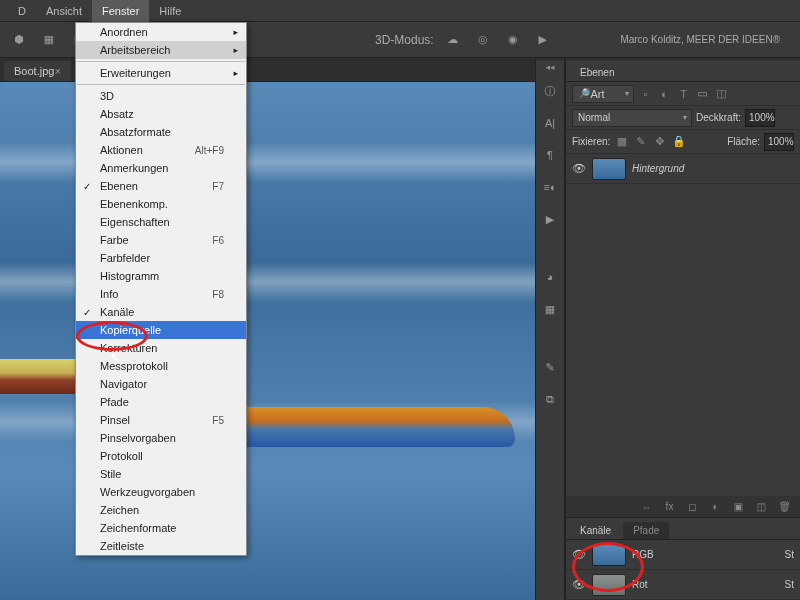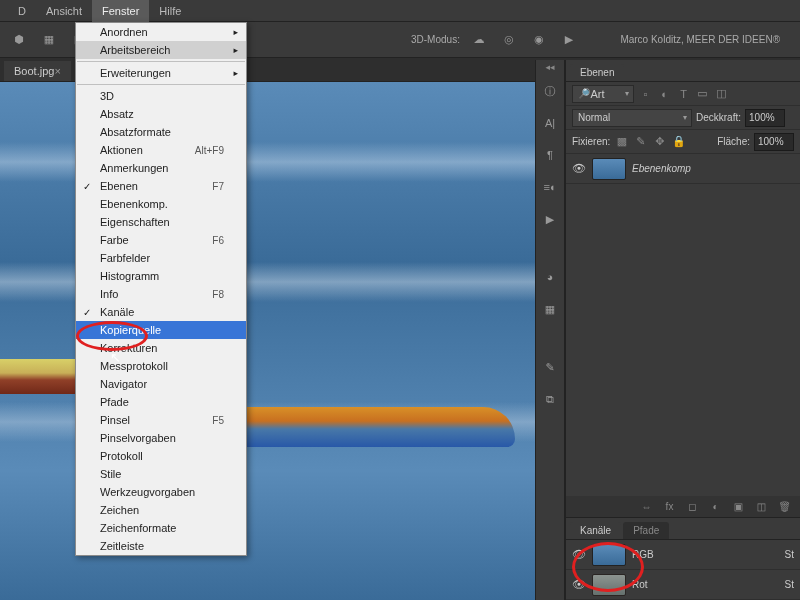--- a/index.html
+++ b/index.html
@@ -6,21 +6,21 @@
 body { background: #3a3a3a; width: 800px; height: 600px; overflow: hidden; position: relative; color: #ccc; }
 
 .menubar { height: 22px; background: #3a3a3a; display: flex; align-items: center; padding-left: 18px; border-bottom: 1px solid #222; }
 .menubar-item { padding: 20px 10px; color: #bbb; cursor: pointer; }
 .menubar-item.active { background: #5a5a5a; color: #eee; }
 
 .toolbar { height: 36px; background: #3a3a3a; display: flex; align-items: center; padding: 0 8px; gap: 8px; border-bottom: 1px solid #222; }
 .toolbar-icon { width: 22px; height: 22px; display: flex; align-items: center; justify-content: center; color: #999; }
 .tool-sep { width: 1px; height: 22px; background: #555; }
 .brand { margin-left: auto; color: #aaa; font-size: 10px; padding-right: 12px; }
-.mode-label { color: #aaa; font-size: 10px; margin-left: 36px; }
+.mode-label { color: #aaa; font-size: 12px; }
 
 .tabbar { height: 24px; background: #2e2e2e; display: flex; align-items: flex-end; padding-left: 4px; border-bottom: 1px solid #222; }
 .doc-tab { padding: 4px 10px; background: #3a3a3a; color: #ccc; font-size: 10px; display: flex; align-items: center; gap: 0; }
 .doc-tab .close { color: #999; font-size: 11px; }
 
 .canvas { position: absolute; left: 0; top: 82px; width: 535px; height: 518px; background: linear-gradient(180deg, #5a8bb8 0%, #3a6b98 35%, #4a7ba8 55%, #5a8bb8 75%, #3a6b98 100%); overflow: hidden; }
 .wave1, .wave2, .wave3 { position: absolute; width: 120%; height: 40px; left: -10%; opacity: 0.4; }
 .wave1 { top: 60px; background: linear-gradient(180deg, transparent, #d8e8f8, transparent); }
 .wave2 { top: 180px; background: linear-gradient(180deg, transparent, #e8f0f8, transparent); }
 .wave3 { top: 320px; background: linear-gradient(180deg, transparent, #c8d8e8, transparent); }
@@ -64,21 +64,21 @@
 .layer-name { font-style: italic; color: #ccc; font-size: 10px; }
 
 .layers-footer { height: 22px; background: #333; border-bottom: 1px solid #222; display: flex; align-items: center; justify-content: flex-end; gap: 8px; padding: 0 8px; }
 .layers-footer .mini-icon { font-size: 10px; }
 
 .channels-body { background: #3a3a3a; }
 .channels-body .layer-row { background: #3a3a3a; }
 .circle2 { position: absolute; left: 572px; bottom: 8px; width: 72px; height: 50px; border: 3px solid #e02020; border-radius: 50%; z-index: 50; pointer-events: none; }
 
 .spacer { flex: 1; }
-.val-box { width: 40px; height: 18px; background: #2a2a2a; border: 1px solid #1a1a1a; color: #ccc; font-size: 10px; display: flex; align-items: center; padding: 0 3px; }
+.val-box { width: 30px; height: 18px; background: #2a2a2a; border: 1px solid #1a1a1a; color: #ccc; font-size: 10px; display: flex; align-items: center; padding: 0 3px; }
 </style>
 </head>
 <body>
 
 <div class="menubar">
   <span style="color:#bbb;padding-right:10px;">D</span>
   <div class="menubar-item">Ansicht</div>
   <div class="menubar-item active">Fenster</div>
   <div class="menubar-item">Hilfe</div>
 </div>
@@ -257,21 +257,21 @@
     <div class="mini-icon">✎</div>
     <div class="mini-icon">✥</div>
     <div class="mini-icon">🔒</div>
     <div class="spacer"></div>
     <span class="label">Fläche:</span>
     <div class="val-box">100%</div>
   </div>
   <div class="layer-row">
     <span class="eye">👁</span>
     <div class="thumb"></div>
-    <span class="layer-name">Ebenenkomp</span>
+    <span class="layer-name">Hintergrund</span>
   </div>
   <div class="spacer" style="background:#3a3a3a"></div>
   <div class="layers-footer">
     <div class="mini-icon">⇔</div>
     <div class="mini-icon">fx</div>
     <div class="mini-icon">◻</div>
     <div class="mini-icon">◐</div>
     <div class="mini-icon">▣</div>
     <div class="mini-icon">◫</div>
     <div class="mini-icon">🗑</div>

